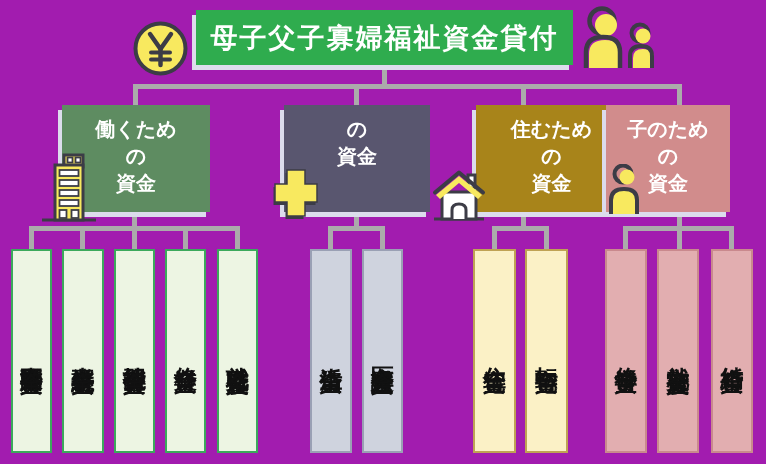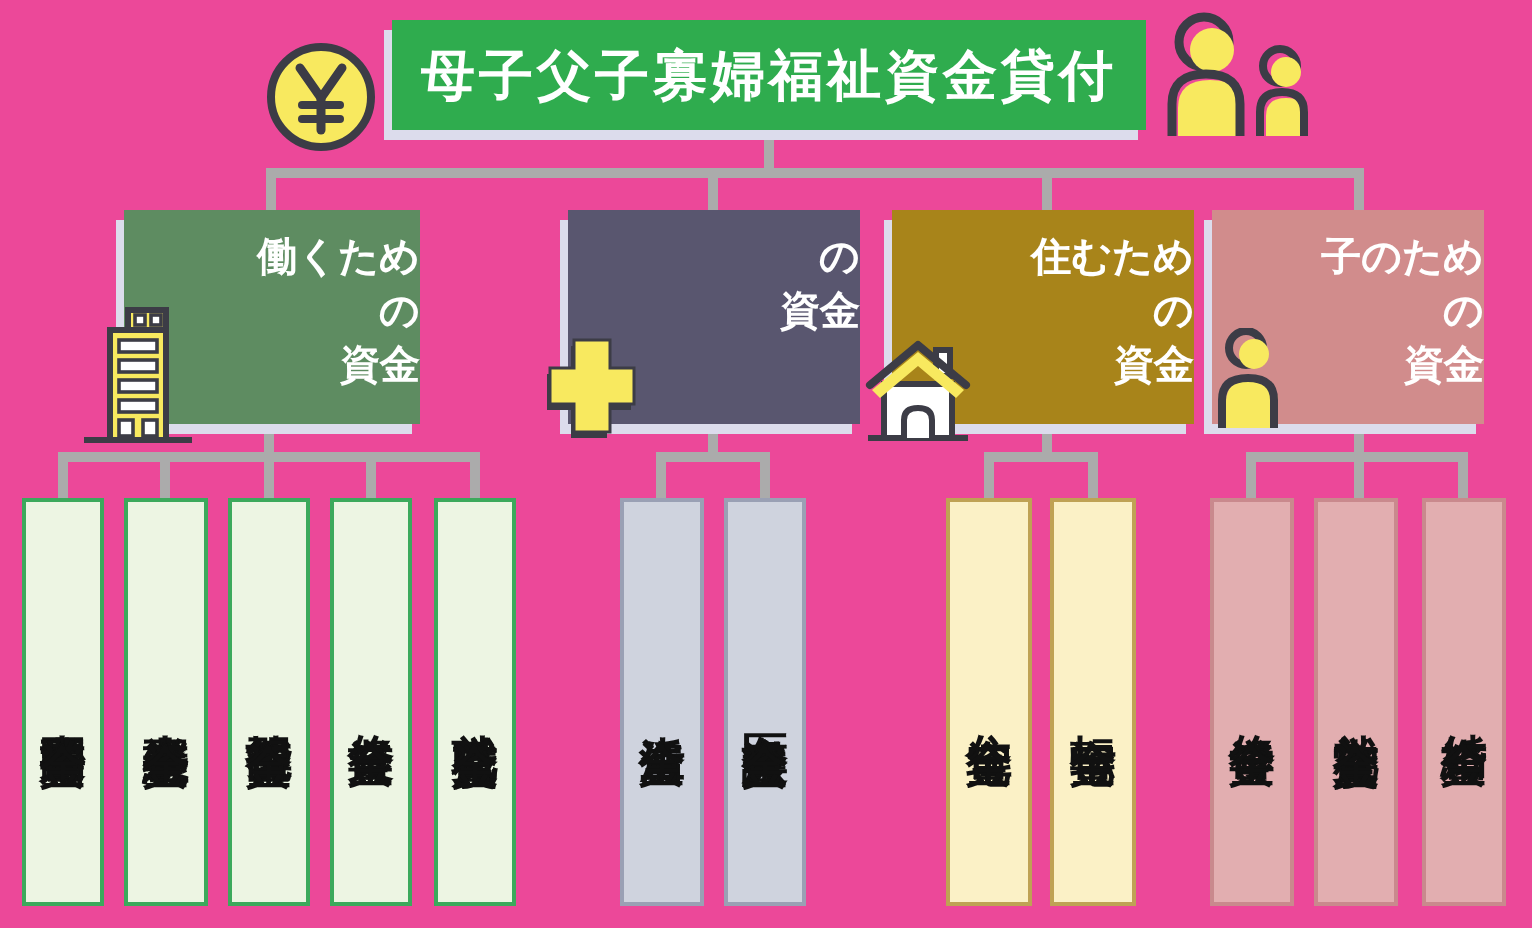--- a/index.html
+++ b/index.html
@@ -1,42 +1,42 @@
 <!DOCTYPE html>
 <html><head>
 <meta charset="utf-8">
 <style>
   * { margin:0; padding:0; box-sizing:border-box; }
   body { background:#ffffff; font-family:"Liberation Sans", sans-serif; }
-  #canvas { position:relative; width:766px; height:464px; background:#ec4899; overflow:hidden; }
+  #canvas { position:relative; width:766px; height:464px; background:#a21caf; overflow:hidden; }
 
   
   .conn { position:absolute; background:#ABABAB; z-index:1; }
 
   
   .title-box {
     position:absolute; left:196px; top:10px; width:377px; height:55px;
     background:#2FAC4E; color:#ffffff; z-index:2;
     display:flex; align-items:center; justify-content:center;
     font-size:27px; font-weight:bold; letter-spacing:2px;
     box-shadow:-4px 5px 0 #dcdcec;
   }
 
   
   .cat {
     position:absolute; top:105px; height:107px; z-index:2;
-    color:#ffffff; text-align:right; font-weight:bold; font-size:20px;
+    color:#ffffff; text-align:center; font-weight:bold; font-size:20px;
     line-height:1.35; padding-top:11px;
     box-shadow:-4px 5px 0 #dcdcec;
   }
   .cat span { display:block; }
   .cat-1 { left:62px;  width:148px; background:#5E8C61; }
   .cat-2 { left:284px; width:146px; background:#59566F; }
-  .cat-3 { left:446px; width:151px; background:#A8841A; }
-  .cat-4 { left:606px; width:136px; background:#D18C8C; }
+  .cat-3 { left:476px; width:151px; background:#A8841A; }
+  .cat-4 { left:606px; width:124px; background:#D18C8C; }
 
   
   .vbox {
     position:absolute; top:249px; height:204px; z-index:2;
     display:flex; align-items:center; justify-content:center;
     border:2px solid;
   }
   .vbox span {
     writing-mode:vertical-rl; text-orientation:upright;
     font-size:23px; font-weight:bold; color:#111111; letter-spacing:1px;

